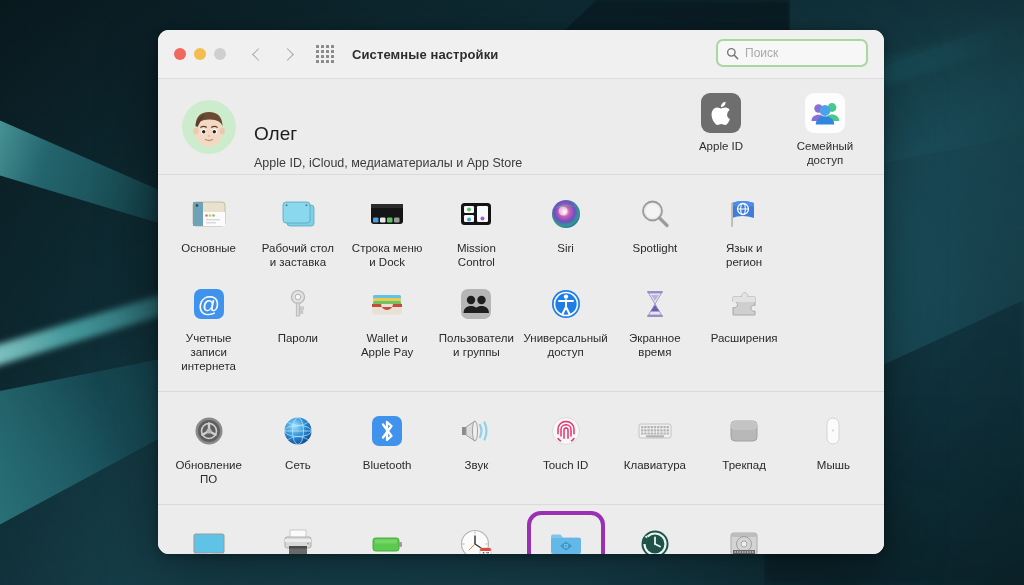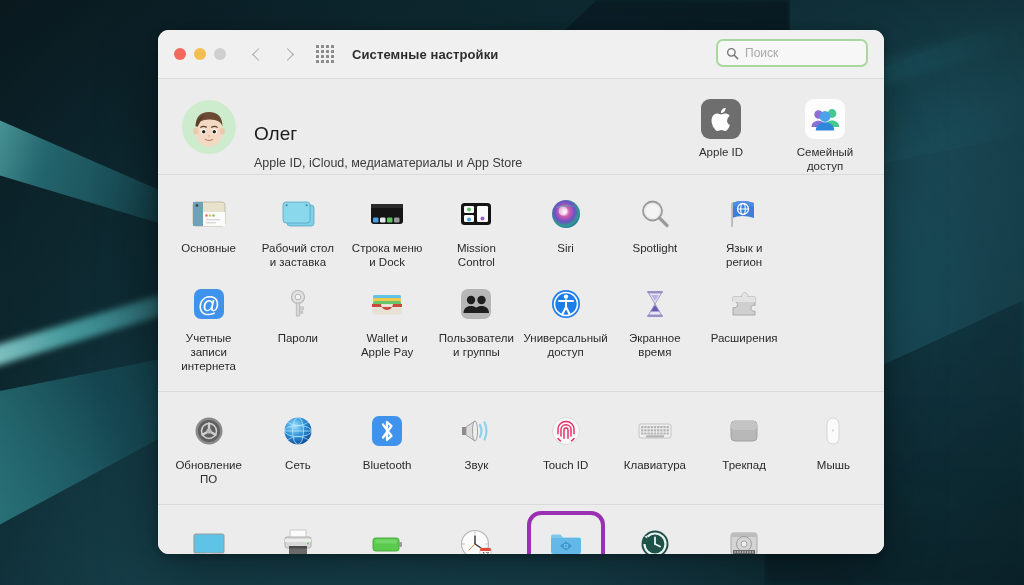--- a/index.html
+++ b/index.html
@@ -196,21 +196,21 @@
     display: flex; align-items: center; justify-content: center;
     overflow: hidden;
     flex: 0 0 auto;
   }
   .account-text { margin-left: 18px; }
   .account-name { font-size: 19px; color: #1c1c1c; line-height: 1.15; margin-top: 40px; }
   .account-sub { font-size: 12.5px; color: #3b3b3b; margin-top: 12px; }
 
   .account-right {
     position: absolute;
-    right: 20px; top: 20px;
+    right: 20px; top: 14px;
     display: flex;
     gap: 26px;
   }
   .mini-item { width: 78px; text-align: center; cursor: default; }
   .mini-icon { width: 40px; height: 40px; margin: 0 auto 6px; }
   .mini-label { font-size: 11.5px; color: #2e2e2e; line-height: 1.25; }
 
   .divider { height: 1px; background: #dadada; margin: 0; }
 
   

